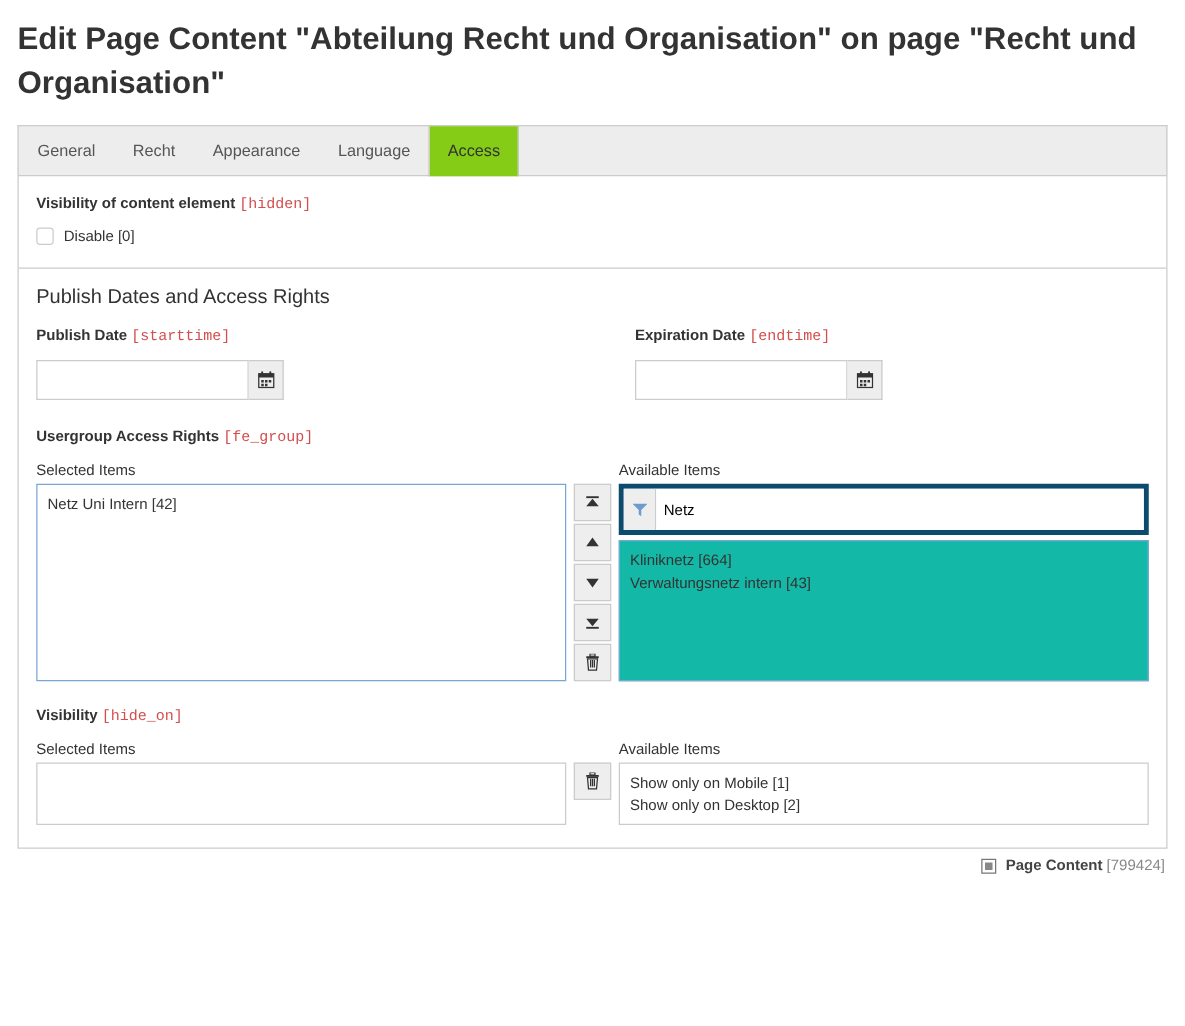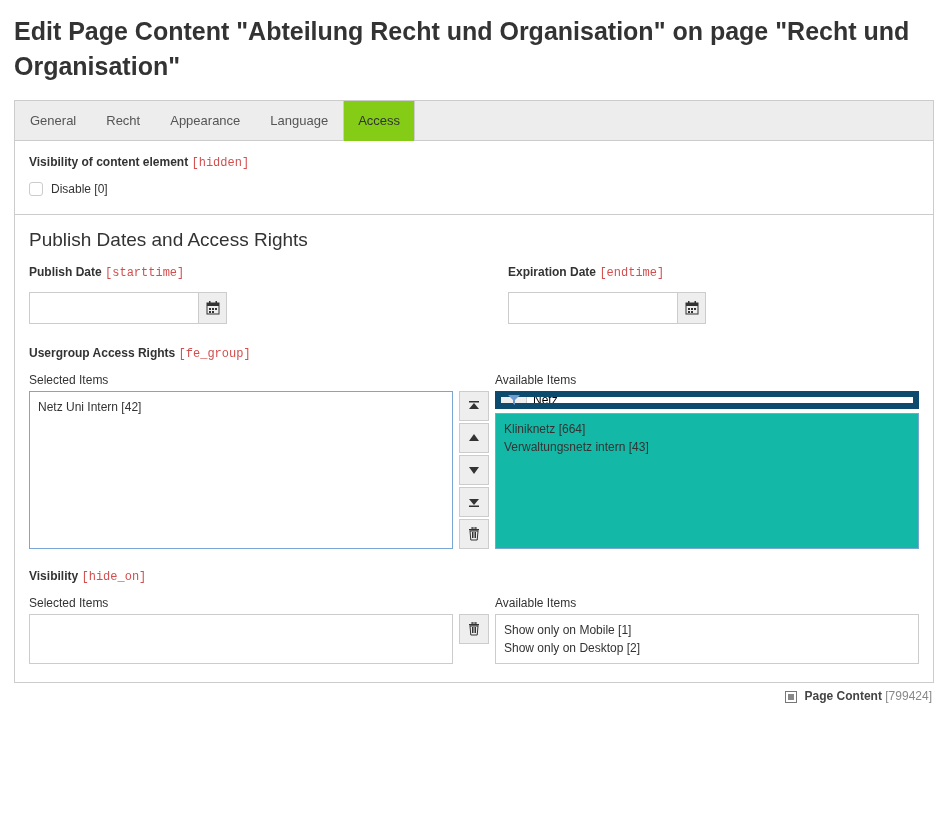--- a/index.html
+++ b/index.html
@@ -6,37 +6,37 @@
 body { margin: 0; font-family: "Helvetica Neue", Helvetica, Arial, sans-serif; font-size: 12px; color: #333; background: #fff; padding: 14px; }
 h1 { font-size: 25px; font-weight: 600; margin: 0 0 16px 0; line-height: 1.4; }
 .tabs { display: flex; background: #ededed; border: 1px solid #ccc; border-bottom: none; }
 .tab { padding: 12px 14px; font-size: 13px; color: #555; cursor: pointer; border-right: 1px solid transparent; border-left: 1px solid transparent; }
 .tab.active { background: #84cc16; border-left: 1px solid #ccc; border-right: 1px solid #ccc; margin-bottom: -1px; color: #333; }
 .panel { border: 1px solid #ccc; padding: 0; }
 .section { padding: 14px 14px 18px 14px; }
 .section + .section { border-top: 1px solid #ccc; }
 .field-label { font-weight: 700; margin-bottom: 6px; font-size: 12px; }
 .tech { font-family: "Courier New", monospace; color: #d34e4e; font-weight: 400; font-size: 12px; }
-.subheading { font-size: 19px; font-weight: 400; margin: 0 0 14px 0; color: #333; }
+.subheading { font-size: 16px; font-weight: 400; margin: 0 0 14px 0; color: #333; }
 .checkbox-row { display: flex; align-items: center; gap: 8px; margin-top: 12px; }
 .checkbox { width: 14px; height: 14px; border: 1px solid #ccc; border-radius: 3px; cursor: pointer; background: #fff; }
 .row { display: flex; gap: 68px; }
 .col { flex: 1; min-width: 0; }
 .input-group { display: flex; margin-top: 12px; }
 .text-input { width: 170px; height: 32px; border: 1px solid #ccc; padding: 4px 8px; font-size: 12px; }
 .addon-btn { width: 28px; height: 32px; background: #eee; border: 1px solid #ccc; border-left: none; display: flex; align-items: center; justify-content: center; cursor: pointer; }
 .sellist { display: flex; gap: 0; margin-top: 4px; }
 .listbox { flex: 1; height: 154px; border: 1px solid #ccc; background: #fff; padding: 6px 8px; }
 .listbox.selected { border-color: #79a7d4; }
 .listbox .item { padding: 2px 0; font-size: 12px; color: #333; cursor: pointer; }
 .vbtns { display: flex; flex-direction: column; margin: 0 6px; }
 .vbtn { width: 30px; height: 30px; background: #eee; border: 1px solid #ccc; display: flex; align-items: center; justify-content: center; cursor: pointer; margin-bottom: 0px; }
 .vbtn + .vbtn { border-top: 1px solid #ccc; margin-top: 2px; }
 .sub-label { font-size: 12px; font-weight: 400; margin-bottom: 4px; margin-top: 6px; }
-.filter-row { display: flex; border: 6px solid #0c4a6e; height: 18px; margin-bottom: 4px; }
+.filter-row { display: flex; border: 4px solid #0c4a6e; height: 41px; margin-bottom: 4px; }
 .filter-icon-box { width: 26px; background: #eee; border-right: 1px solid #ccc; display:flex; align-items:center; justify-content:center; }
 .filter-input { flex:1; border: none; padding: 2px 6px; font-size: 12px; outline: none; }
 .listbox2 { flex:1; height: 126px; border: 1px solid #79a7d4; background:#14b8a6; padding:6px 8px; }
 .listbox2 .item { padding: 2px 0; font-size:12px; color:#333; cursor:pointer; }
 .avail-col { flex:1; display:flex; flex-direction:column; }
 .footer { text-align: right; font-size: 12px; color: #444; margin-top: 6px; padding-right: 2px; }
 .footer .uid { color: #888; }
 .icon-sq { display:inline-block; width:12px; height:12px; border:1px solid #777; position:relative; vertical-align:middle; margin-right:4px;}
 .icon-sq::after { content:""; position:absolute; top:2px; left:2px; right:2px; bottom:2px; background:#888; }
 svg { display:block; }

